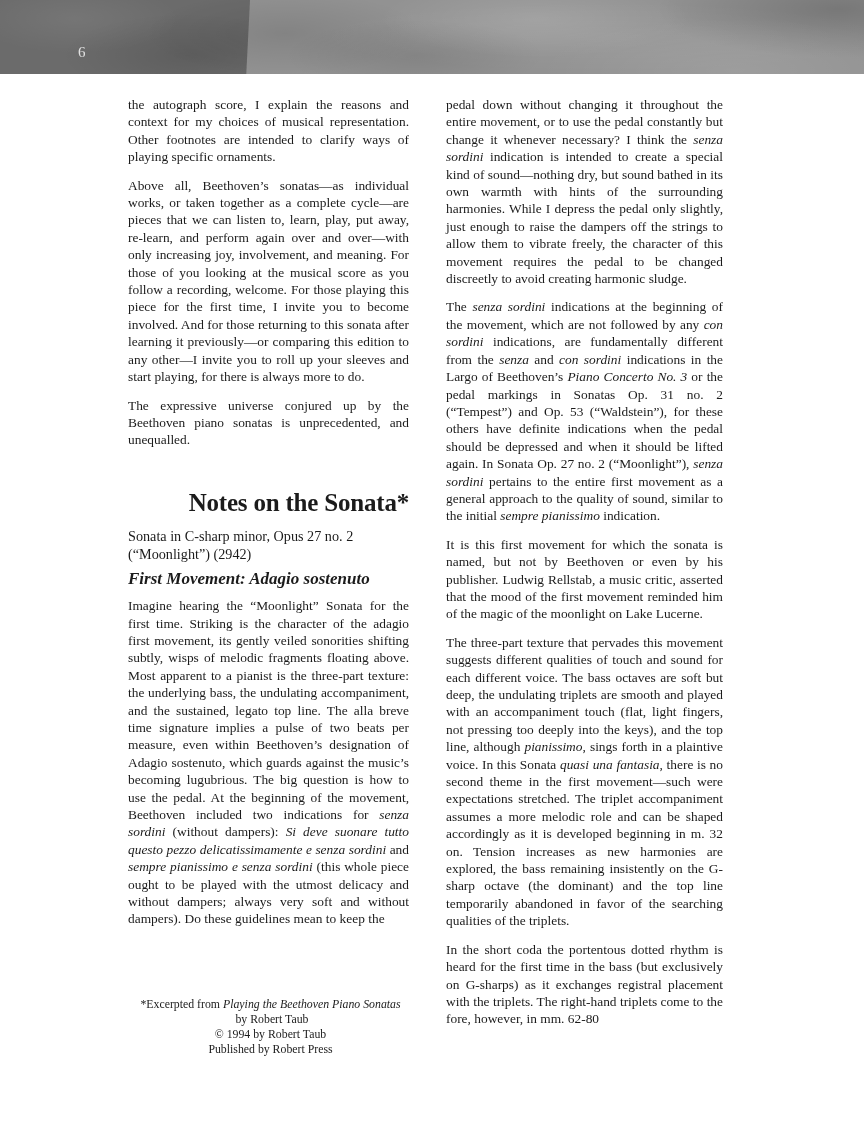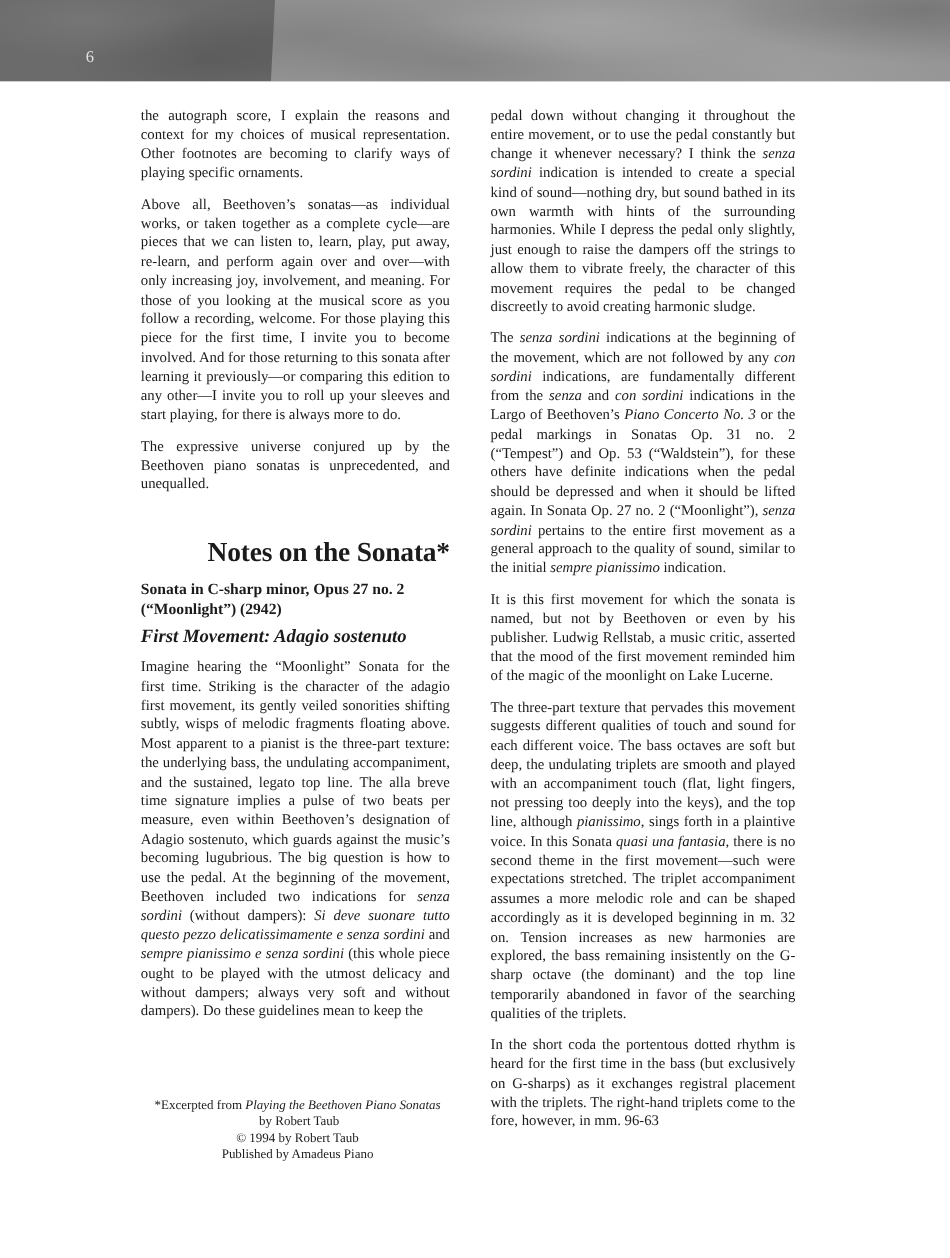--- a/index.html
+++ b/index.html
@@ -43,21 +43,21 @@
   }
   .col-left  { left:128px; width:281px; }
   .col-right { left:446px; width:277px; }
   .col p { margin:0 0 11px 0; }
   .it { font-style:italic; }
   .section-heading {
     font-size:25px; font-weight:700; letter-spacing:-0.2px;
     margin:40px 0 10px 0; text-align:right; line-height:28px;
   }
   .subheading {
-    font-size:14.2px; font-weight:700; line-height:18.5px;
+    font-size:14.2px; font-weight:400; line-height:18.5px;
     margin:0 0 6px 0; text-align:left;
   }
   .subheading .line { display:block; }
   .movement {
     font-size:17px; font-weight:700; font-style:italic;
     margin:0 0 10px 0; text-align:left;
   }
   .footnote {
     position:absolute; left:128px; top:997px; width:285px;
     font-size:11.8px; line-height:15px; text-align:center;
@@ -71,41 +71,41 @@
 
   <header class="band">
     <div class="band-dark"></div>
     <span class="pagenum">6</span>
   </header>
 
   <main>
 
     <section class="col col-left">
       <div>
-          <p><span>the autograph score, I explain the reasons and context for my choices of musical representation. Other footnotes are becoming to clarify ways of playing specific ornaments.</span></p>
+          <p><span>the autograph score, I explain the reasons and context for my choices of musical representation. Other footnotes are intended to clarify ways of playing specific ornaments.</span></p>
           <p><span>Above all, Beethoven’s sonatas—as individual works, or taken together as a complete cycle—are pieces that we can listen to, learn, play, put away, re-learn, and perform again over and over—with only increasing joy, involvement, and meaning. For those of you looking at the musical score as you follow a recording, welcome. For those playing this piece for the first time, I invite you to become involved. And for those returning to this sonata after learning it previously—or comparing this edition to any other—I invite you to roll up your sleeves and start playing, for there is always more to do.</span></p>
           <p><span>The expressive universe conjured up by the Beethoven piano sonatas is unprecedented, and unequalled.</span></p>
         </div>
       <h1 class="section-heading">Notes on the Sonata*</h1>
       <h2 class="subheading">
         <span class="line">Sonata in C-sharp minor, Opus 27 no. 2</span>
         <span class="line">(“Moonlight”) (2942)</span>
       </h2>
       <h3 class="movement">First Movement: Adagio sostenuto</h3>
       <div>
           <p><span>Imagine hearing the “Moonlight” Sonata for the first time. Striking is the character of the adagio first movement, its gently veiled sonorities shifting subtly, wisps of melodic fragments floating above. Most apparent to a pianist is the three-part texture: the underlying bass, the undulating accompaniment, and the sustained, legato top line. The alla breve time signature implies a pulse of two beats per measure, even within Beethoven’s designation of Adagio sostenuto, which guards against the music’s becoming lugubrious. The big question is how to use the pedal. At the beginning of the movement, Beethoven included two indications for </span><span class="it">senza sordini</span><span> (without dampers): </span><span class="it">Si deve suonare tutto questo pezzo delicatissimamente e senza sordini</span><span> and </span><span class="it">sempre pianissimo e senza sordini</span><span> (this whole piece ought to be played with the utmost delicacy and without dampers; always very soft and without dampers). Do these guidelines mean to keep the</span></p>
         </div>
     </section>
 
     <section class="col col-right">
       <div>
           <p><span>pedal down without changing it throughout the entire movement, or to use the pedal constantly but change it whenever necessary? I think the </span><span class="it">senza sordini</span><span> indication is intended to create a special kind of sound—nothing dry, but sound bathed in its own warmth with hints of the surrounding harmonies. While I depress the pedal only slightly, just enough to raise the dampers off the strings to allow them to vibrate freely, the character of this movement requires the pedal to be changed discreetly to avoid creating harmonic sludge.</span></p>
           <p><span>The </span><span class="it">senza sordini</span><span> indications at the beginning of the movement, which are not followed by any </span><span class="it">con sordini</span><span> indications, are fundamentally different from the </span><span class="it">senza</span><span> and </span><span class="it">con sordini</span><span> indications in the Largo of Beethoven’s </span><span class="it">Piano Concerto No. 3</span><span> or the pedal markings in Sonatas Op. 31 no. 2 (“Tempest”) and Op. 53 (“Waldstein”), for these others have definite indications when the pedal should be depressed and when it should be lifted again. In Sonata Op. 27 no. 2 (“Moonlight”), </span><span class="it">senza sordini</span><span> pertains to the entire first movement as a general approach to the quality of sound, similar to the initial </span><span class="it">sempre pianissimo</span><span> indication.</span></p>
           <p><span>It is this first movement for which the sonata is named, but not by Beethoven or even by his publisher. Ludwig Rellstab, a music critic, asserted that the mood of the first movement reminded him of the magic of the moonlight on Lake Lucerne.</span></p>
           <p><span>The three-part texture that pervades this movement suggests different qualities of touch and sound for each different voice. The bass octaves are soft but deep, the undulating triplets are smooth and played with an accompaniment touch (flat, light fingers, not pressing too deeply into the keys), and the top line, although </span><span class="it">pianissimo</span><span>, sings forth in a plaintive voice. In this Sonata </span><span class="it">quasi una fantasia</span><span>, there is no second theme in the first movement—such were expectations stretched. The triplet accompaniment assumes a more melodic role and can be shaped accordingly as it is developed beginning in m. 32 on. Tension increases as new harmonies are explored, the bass remaining insistently on the G-sharp octave (the dominant) and the top line temporarily abandoned in favor of the searching qualities of the triplets.</span></p>
-          <p><span>In the short coda the portentous dotted rhythm is heard for the first time in the bass (but exclusively on G-sharps) as it exchanges registral placement with the triplets. The right-hand triplets come to the fore, however, in mm. 96-63</span></p>
+          <p><span>In the short coda the portentous dotted rhythm is heard for the first time in the bass (but exclusively on G-sharps) as it exchanges registral placement with the triplets. The right-hand triplets come to the fore, however, in mm. 62-80</span></p>
         </div>
     </section>
 
-    <aside class="footnote"><div><span>*Excerpted from </span><span class="it">Playing the Beethoven Piano Sonatas</span></div><div><span> by Robert Taub</span></div><div><span>© 1994 by Robert Taub</span></div><div><span>Published by Amadeus Piano</span></div></aside>
+    <aside class="footnote"><div><span>*Excerpted from </span><span class="it">Playing the Beethoven Piano Sonatas</span></div><div><span> by Robert Taub</span></div><div><span>© 1994 by Robert Taub</span></div><div><span>Published by Robert Press</span></div></aside>
 
   </main>
 </div>
 
 </body></html>

